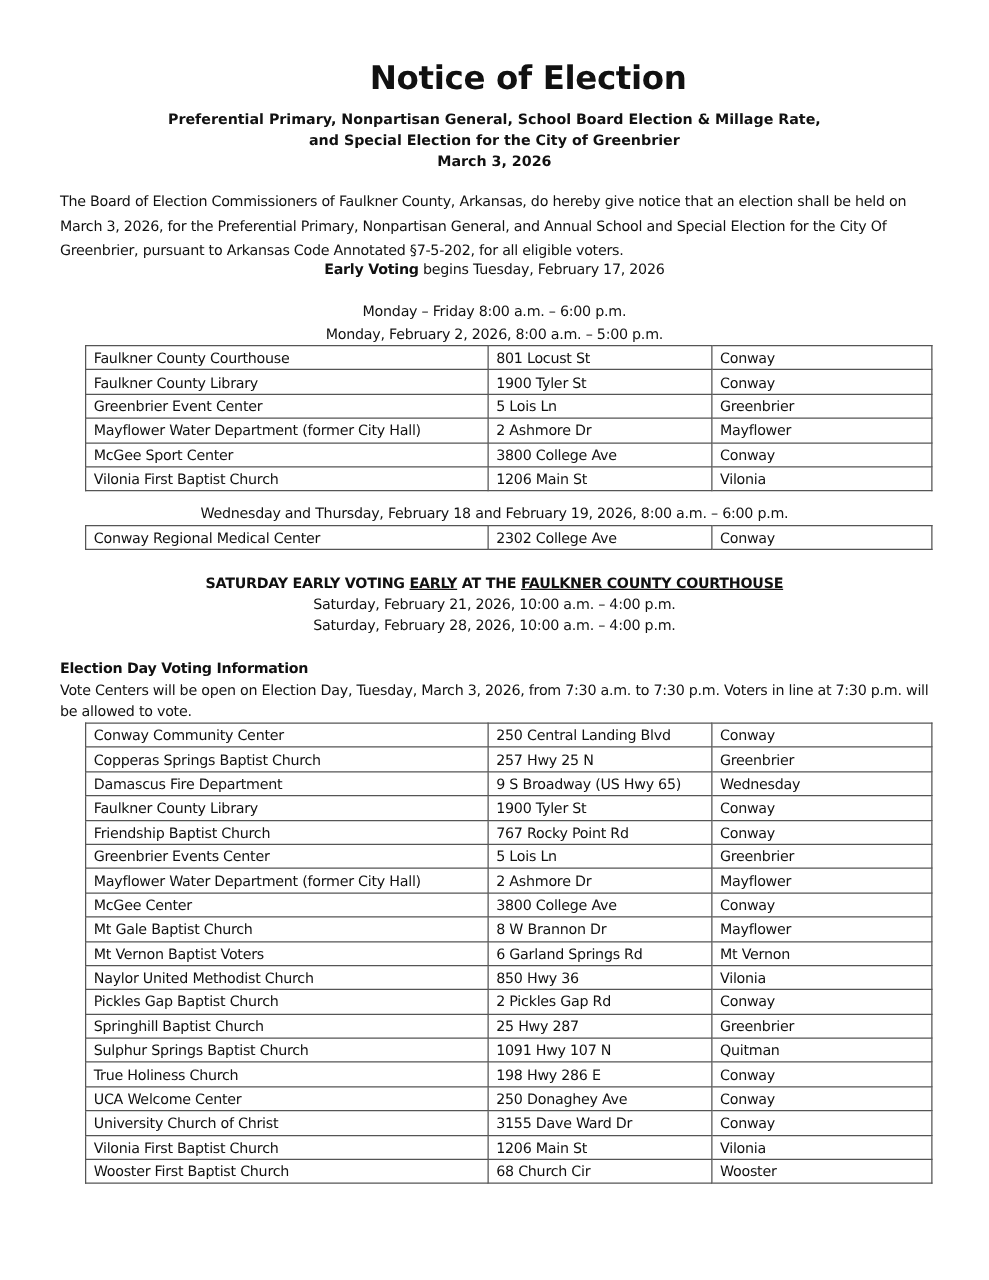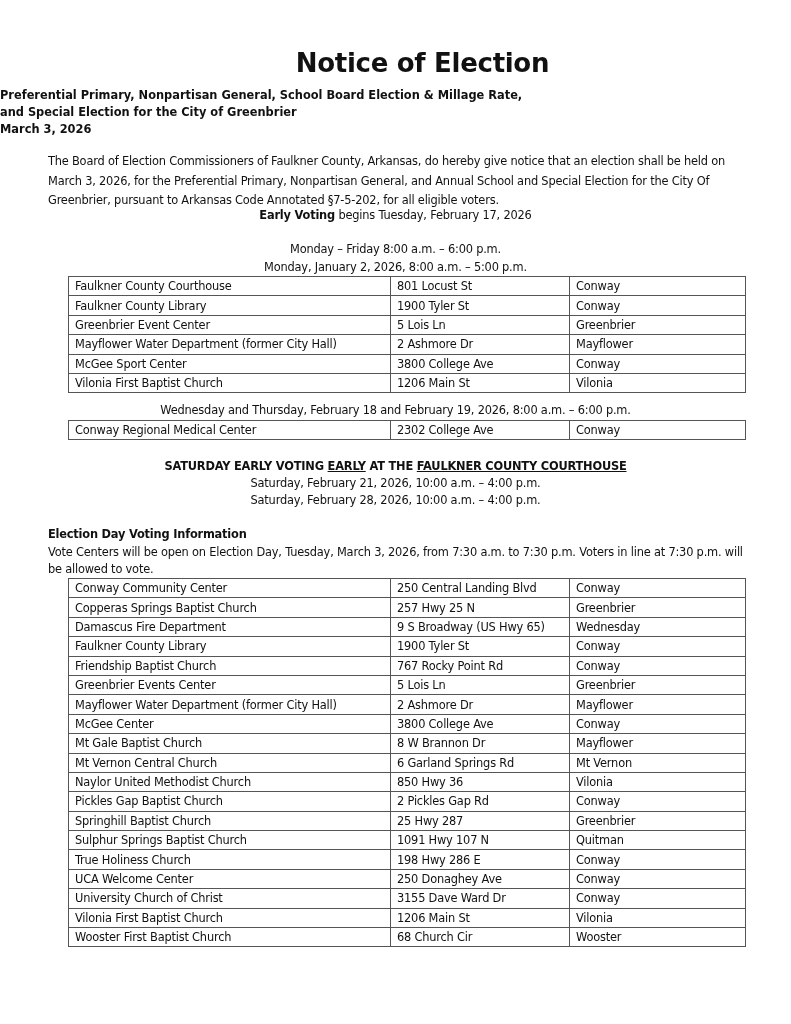--- a/index.html
+++ b/index.html
@@ -6,21 +6,21 @@
   body {
     width: 791px; height: 1024px; overflow: hidden; position: relative;
     font-family: "Liberation Sans", sans-serif; color: #111;
   }
   .page { position: absolute; left: 0; top: 0; width: 791px; height: 1024px; }
   .title {
     position: absolute; left: 0; width: 791px; top: 48px; text-align: center;
     font-family: "DejaVu Sans", sans-serif; font-weight: bold; font-size: 26px; letter-spacing: -0.3px; padding-left: 27px;
   }
   .subtitle {
-    position: absolute; left: 0; width: 791px; 
+    position: absolute; left: 0; width: 791px; text-align: center;
     font-family: "DejaVu Sans", sans-serif; font-weight: bold; font-size: 11.4px; line-height: 17px;
   }
   .intro {
     position: absolute; left: 48px; top: 152px; width: 705px;
     font-family: "DejaVu Sans", sans-serif; font-size: 11.4px; line-height: 19.5px; letter-spacing: -0.2px;
   }
   .center-line {
     position: absolute; left: 0; width: 791px; text-align: center;
     font-family: "DejaVu Sans", sans-serif; font-size: 11.4px; letter-spacing: -0.2px;
   }
@@ -52,21 +52,21 @@
 
   <div class="title">Notice of Election</div>
   <div class="subtitle" style="top:87px;">Preferential Primary, Nonpartisan General, School Board Election &amp; Millage Rate,</div>
   <div class="subtitle" style="top:104px;">and Special Election for the City of Greenbrier</div>
   <div class="subtitle" style="top:121px;">March 3, 2026</div>
 
   <div class="intro">The Board of Election Commissioners of Faulkner County, Arkansas, do hereby give notice that an election shall be held on March 3, 2026, for the Preferential Primary, Nonpartisan General, and Annual School and Special Election for the City Of Greenbrier, pursuant to Arkansas Code Annotated §7-5-202, for all eligible voters.</div>
 
   <div class="center-line" style="top:208px;"><b>Early Voting</b><span> begins Tuesday, February 17, 2026</span></div>
   <div class="center-line" style="top:242px;">Monday – Friday 8:00 a.m. – 6:00 p.m.</div>
-  <div class="center-line" style="top:260px;">Monday, January 2, 2026, 8:00 a.m. – 5:00 p.m.</div>
+  <div class="center-line" style="top:260px;">Monday, February 2, 2026, 8:00 a.m. – 5:00 p.m.</div>
 
   <table class="loc" style="top:276px;">
     <tbody id="ev-body">
         <tr>
           <td class="c1">Faulkner County Courthouse</td>
           <td class="c2">801 Locust St</td>
           <td class="c3">Conway</td>
         </tr>
         <tr>
           <td class="c1">Faulkner County Library</td>
@@ -155,21 +155,21 @@
           <td class="c1">McGee Center</td>
           <td class="c2">3800 College Ave</td>
           <td class="c3">Conway</td>
         </tr>
         <tr>
           <td class="c1">Mt Gale Baptist Church</td>
           <td class="c2">8 W Brannon Dr</td>
           <td class="c3">Mayflower</td>
         </tr>
         <tr>
-          <td class="c1">Mt Vernon Central Church</td>
+          <td class="c1">Mt Vernon Baptist Voters</td>
           <td class="c2">6 Garland Springs Rd</td>
           <td class="c3">Mt Vernon</td>
         </tr>
         <tr>
           <td class="c1">Naylor United Methodist Church</td>
           <td class="c2">850 Hwy 36</td>
           <td class="c3">Vilonia</td>
         </tr>
         <tr>
           <td class="c1">Pickles Gap Baptist Church</td>

